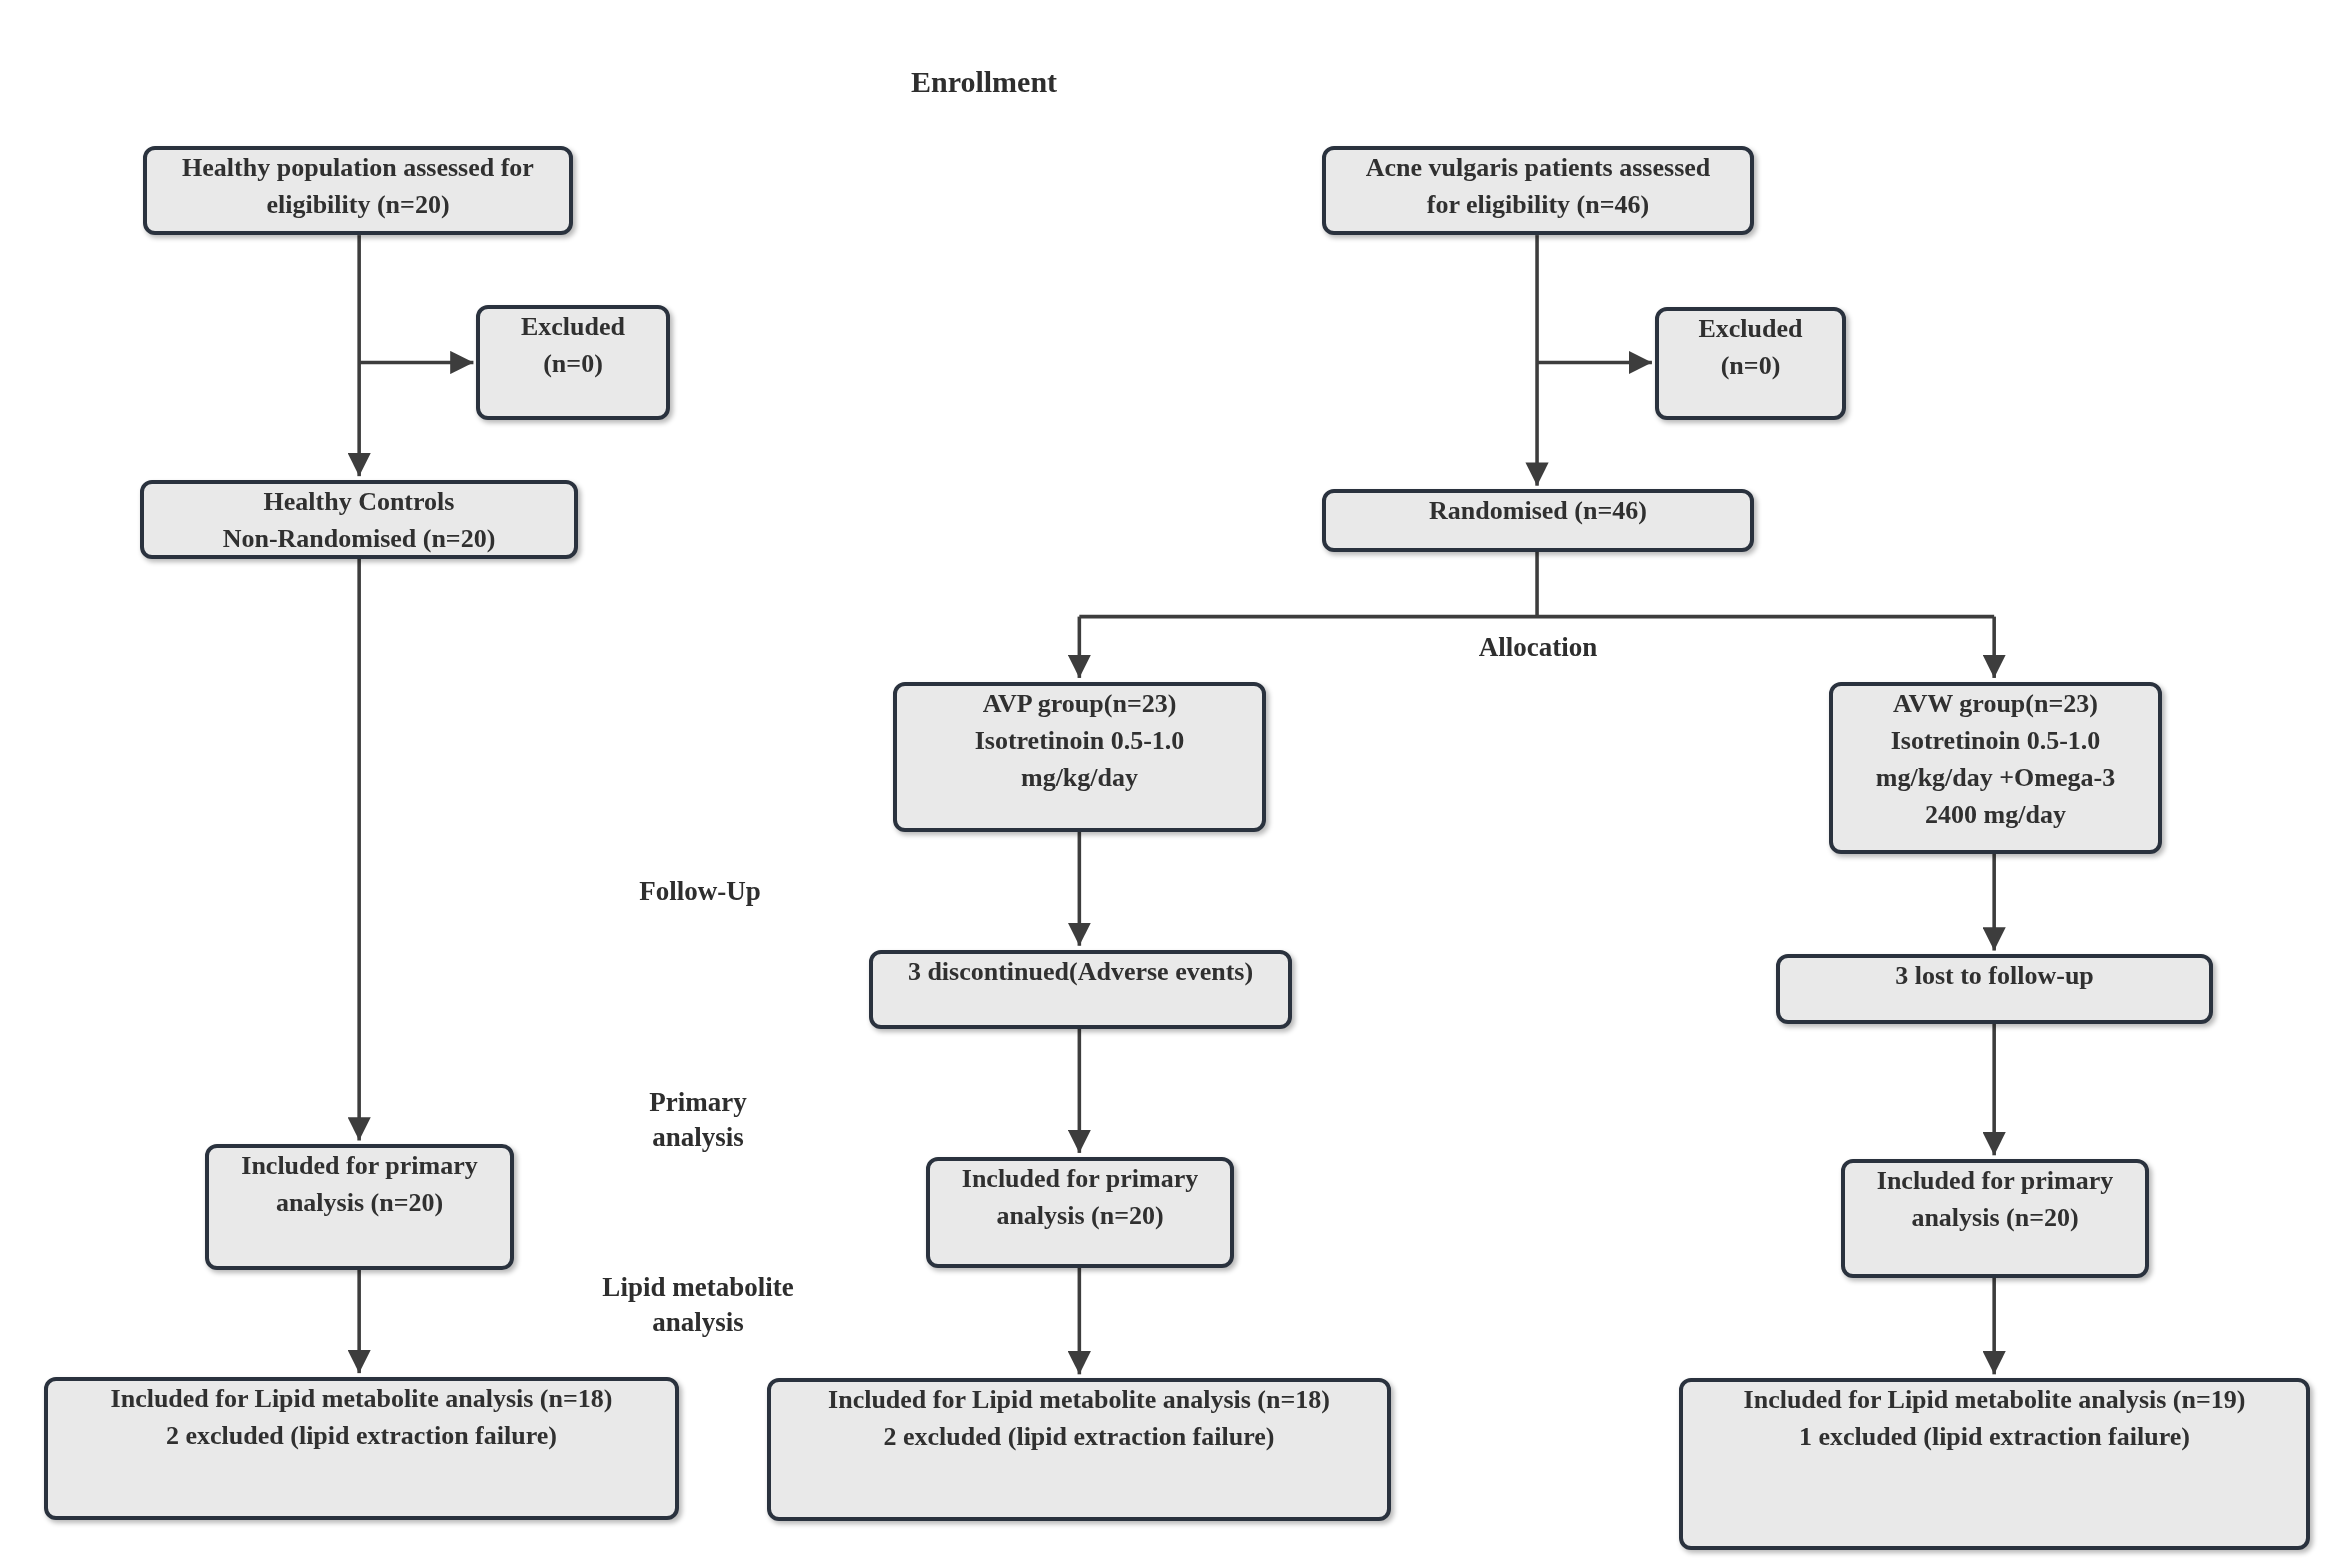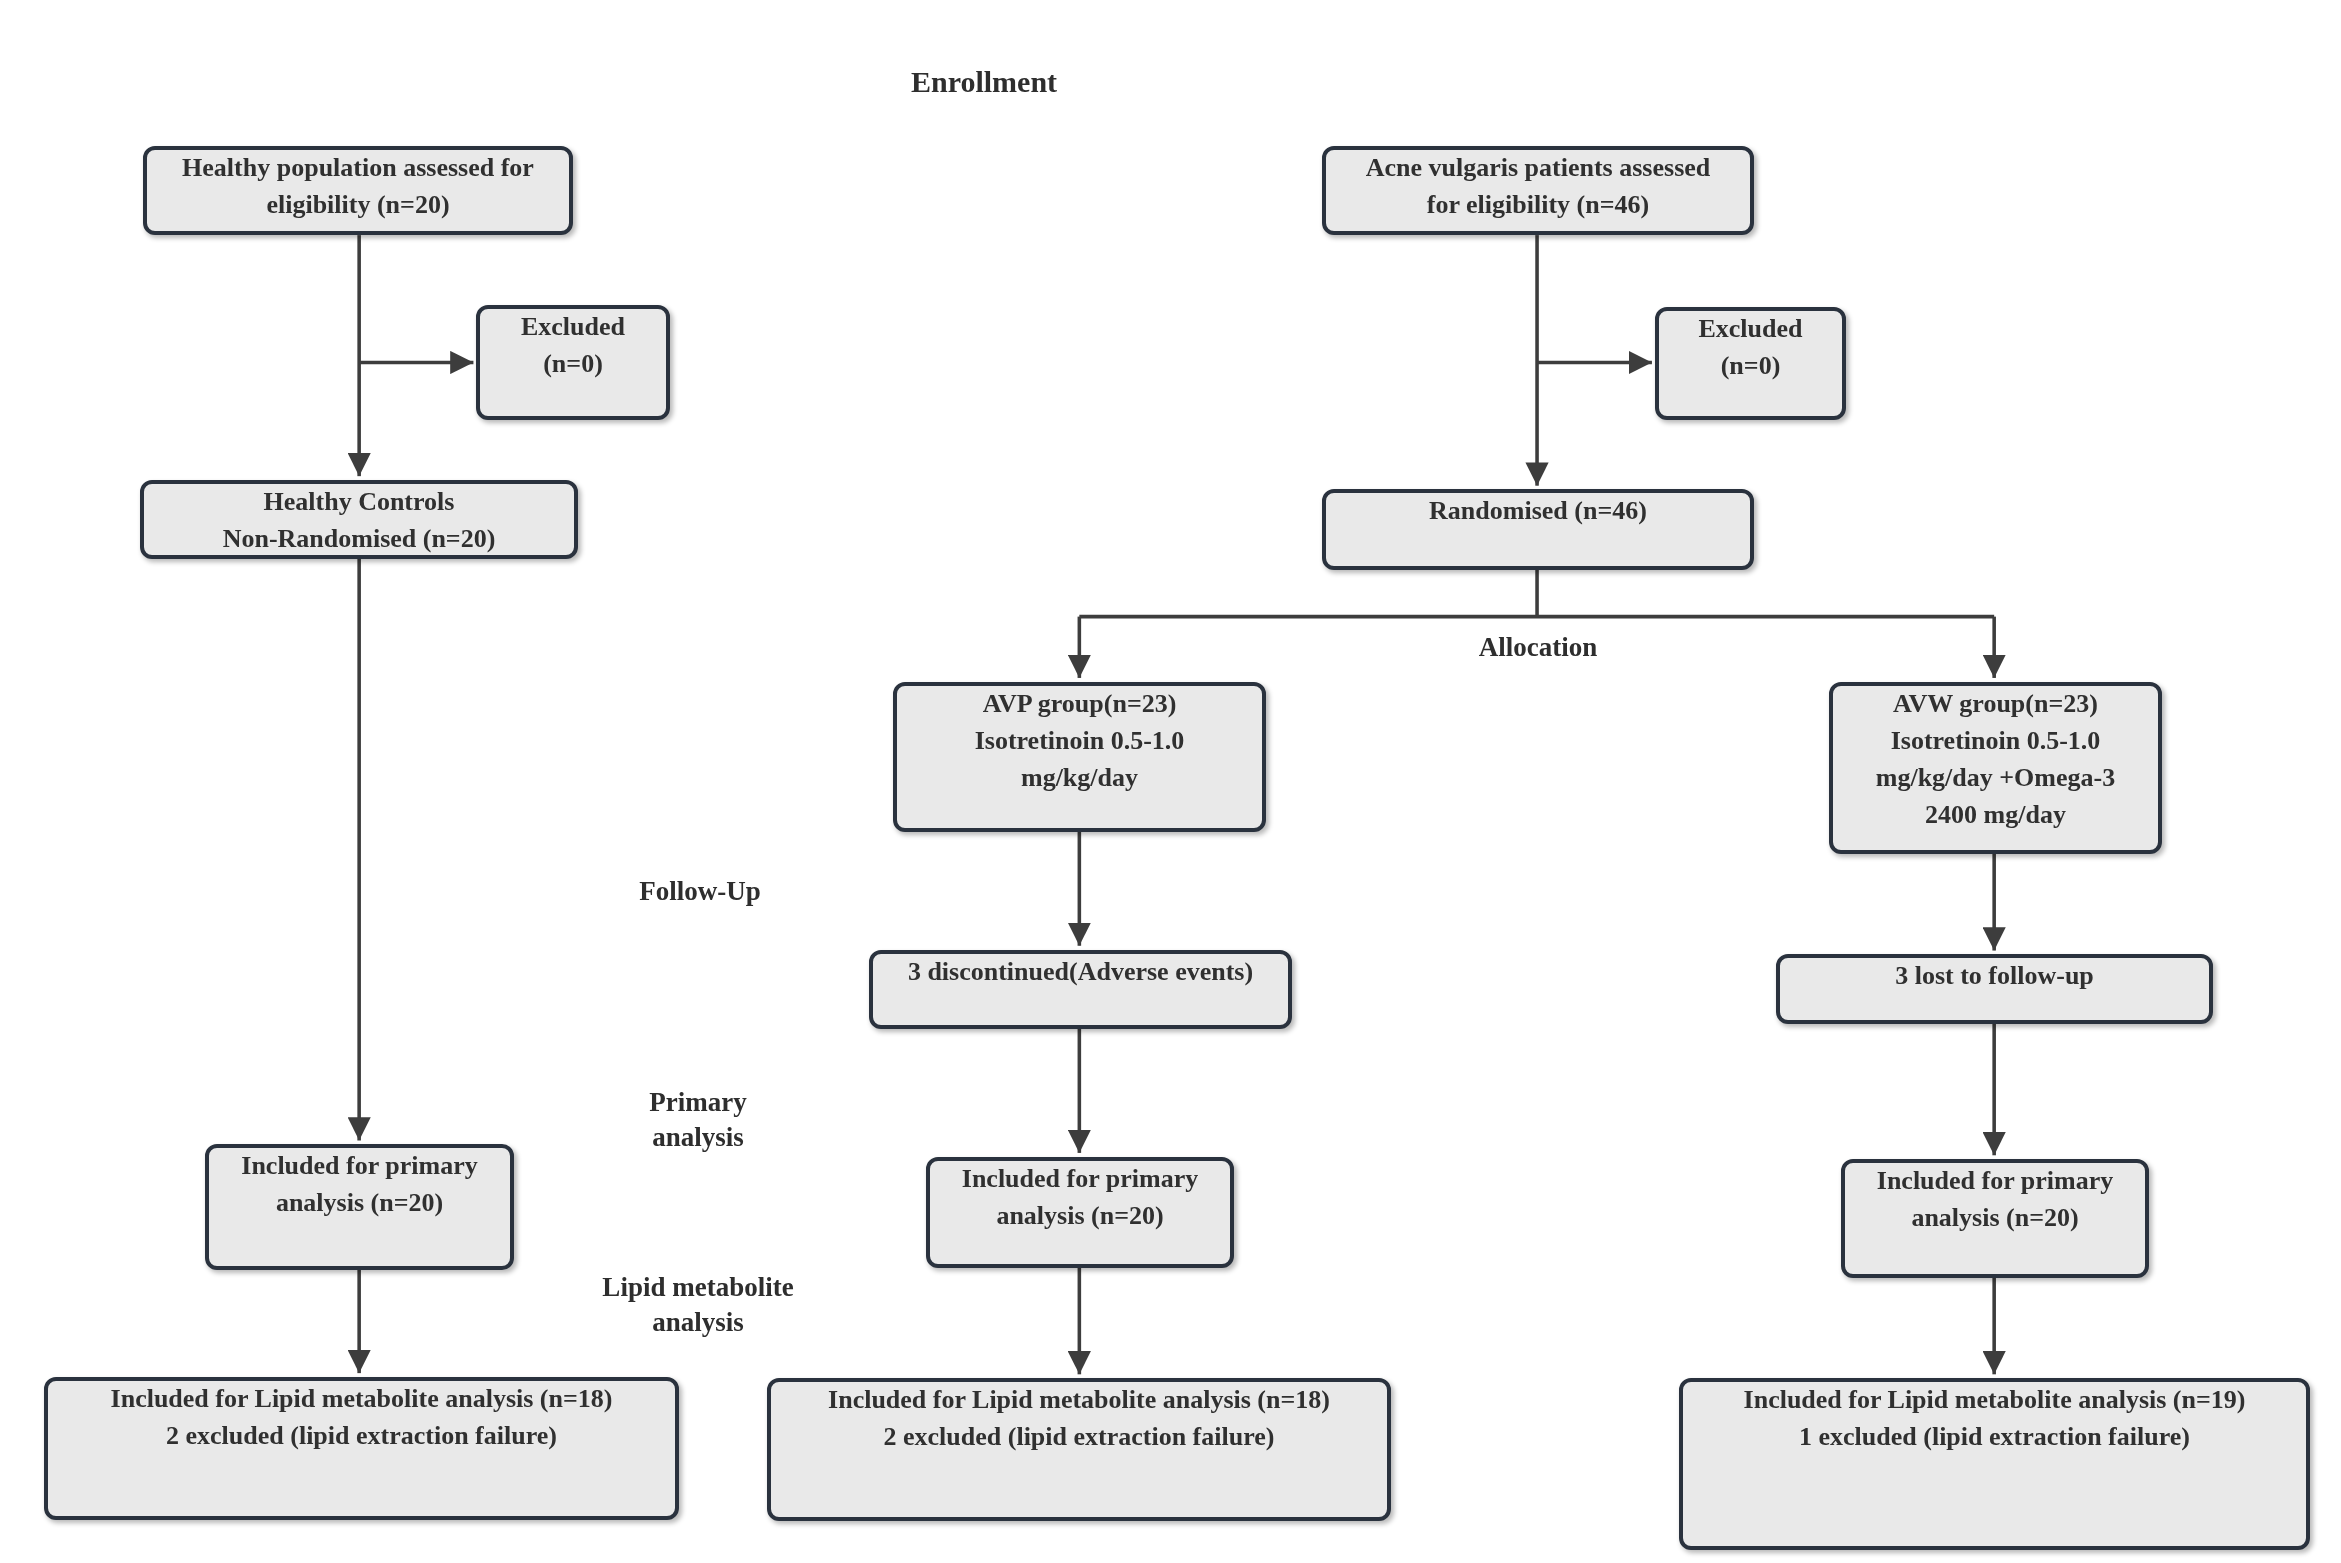--- a/index.html
+++ b/index.html
@@ -124,21 +124,21 @@
   <div class="box" style="left:1322px; top:146px; width:432px; height:89px;">
     <div class="line">Acne vulgaris patients assessed</div>
     <div class="line">for eligibility (n=46)</div>
   </div>
 
   <div class="box" style="left:1655px; top:307px; width:191px; height:113px;">
     <div class="line">Excluded</div>
     <div class="line">(n=0)</div>
   </div>
 
-  <div class="box" style="left:1322px; top:489px; width:432px; height:81px;">
+  <div class="box" style="left:1322px; top:489px; width:432px; height:63px;">
     <div class="line">Randomised (n=46)</div>
   </div>
 
   <div class="box" style="left:893px; top:682px; width:373px; height:150px;font-family:Liberation Serif, serif;">
     <div class="line">AVP group(n=23)</div>
     <div class="line">Isotretinoin 0.5-1.0</div>
     <div class="line">mg/kg/day</div>
   </div>
 
   <div class="box" style="left:869px; top:950px; width:423px; height:79px;">

